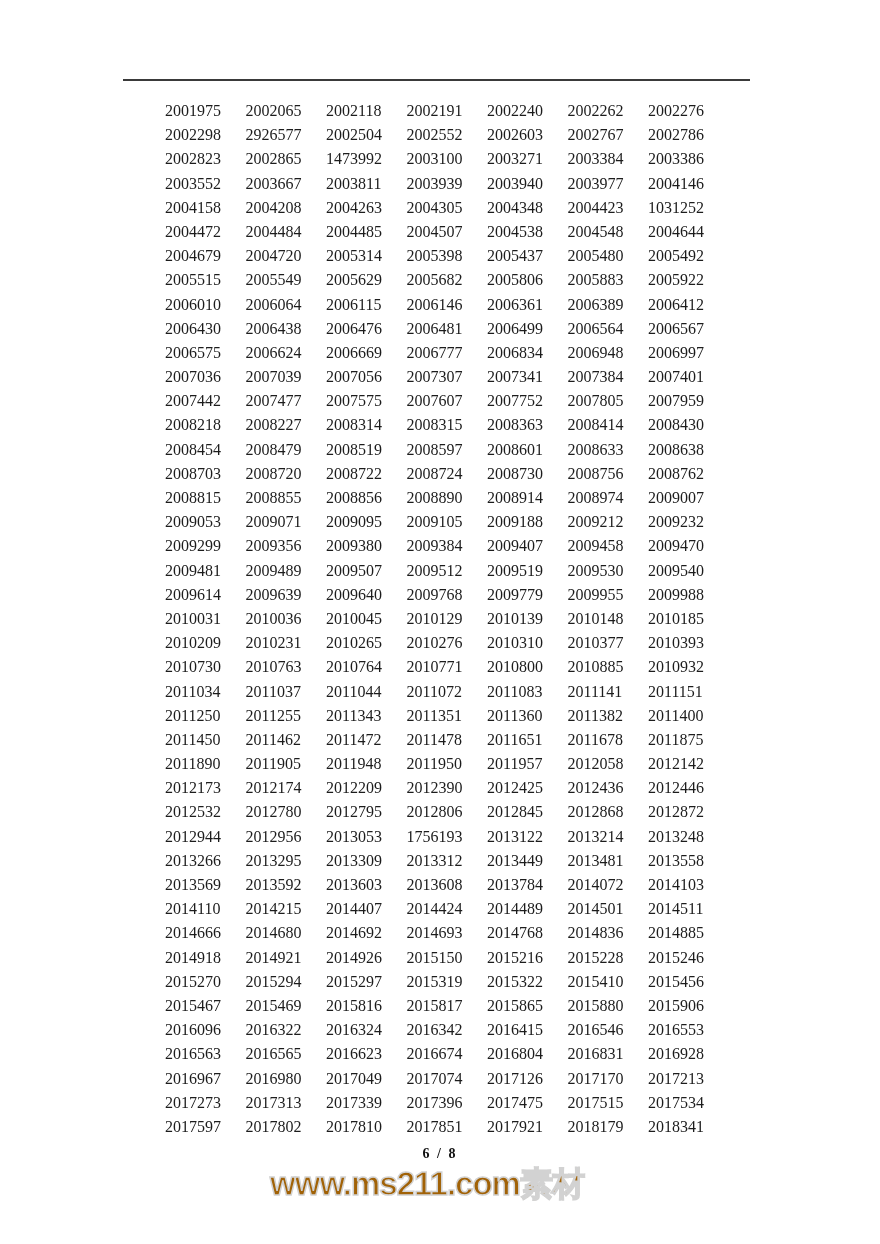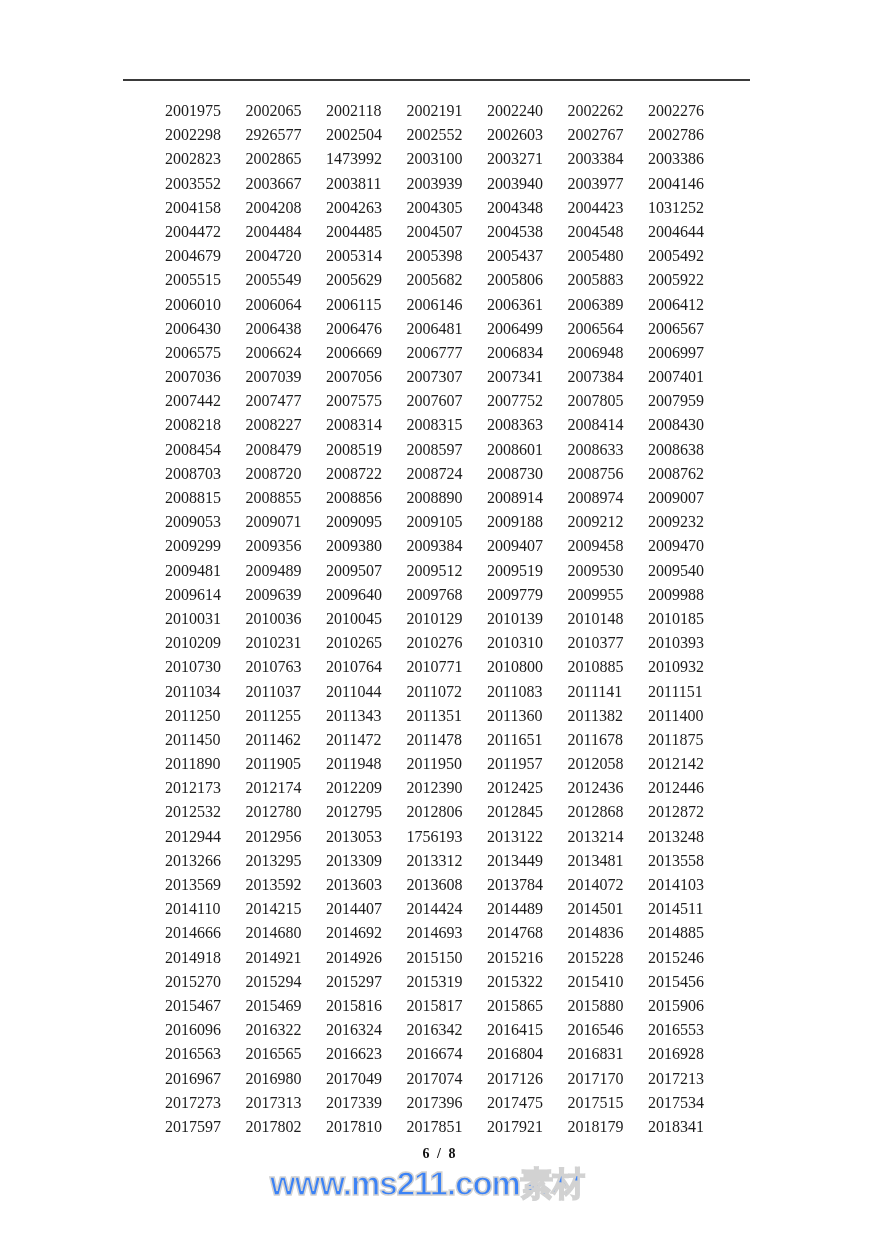--- a/index.html
+++ b/index.html
@@ -53,21 +53,21 @@
   }
   .watermark {
     position: absolute;
     left: 50%;
     top: 1162px;
     transform: translateX(-50%);
     font-family: "Liberation Sans", sans-serif;
     font-size: 33px;
     font-weight: bold;
     letter-spacing: -1px;
-    color: #3b82f6;
+    color: #a16207;
     -webkit-text-stroke: 1.5px #d2d2d2;
     text-shadow: 0 0 1px #dddddd;
     white-space: nowrap;
     user-select: none;
   }
 </style>
 </head>
 <body>
 
 <div class="page">

